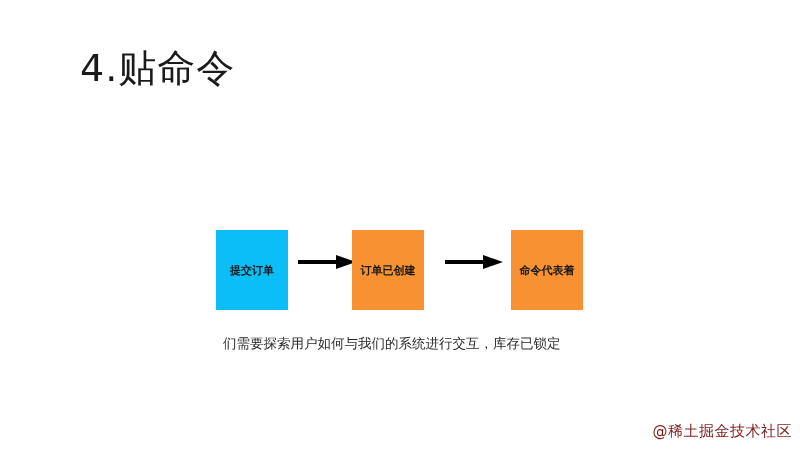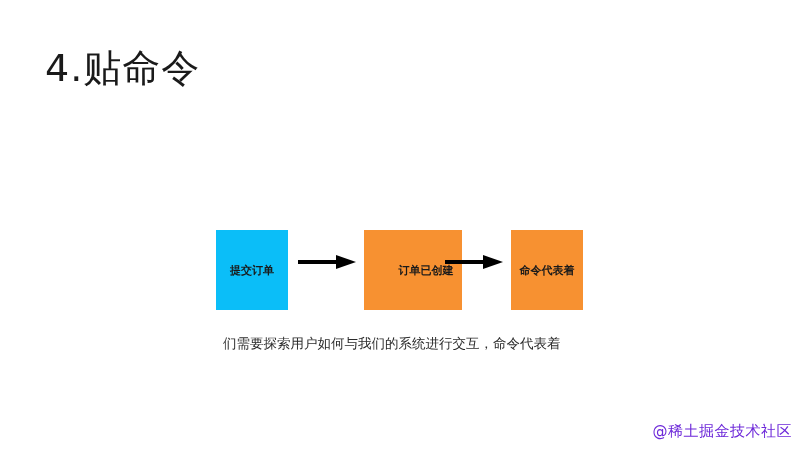--- a/index.html
+++ b/index.html
@@ -9,21 +9,21 @@
       height: 450px;
       background: #ffffff;
       overflow: hidden;
     }
     body {
       position: relative;
       font-family: "DejaVu Sans", "Liberation Sans", sans-serif;
     }
     .slide-title {
       position: absolute;
-      left: 45px;
+      left: 80px;
       top: 42px;
       font-size: 38px;
       line-height: 52px;
       color: #1a1a1a;
       font-weight: normal;
       letter-spacing: 1px;
     }
     .box {
       position: absolute;
       top: 230px;
@@ -51,48 +51,48 @@
       width: 400px;
       font-size: 13.5px;
       line-height: 17px;
       color: #2a2a2a;
     }
     .watermark {
       position: absolute;
       right: 8px;
       top: 422px;
       font-size: 15px;
-      color: #6d28d9;
+      color: #7f1d1d;
       letter-spacing: 0.5px;
     }
   </style>
 </head>
 <body>
 
 <div class="slide-title">4.贴命令</div>
 
 <div class="box blue" style="left:216px;">
   <span>提交订单</span>
 </div>
 
 <svg class="arrow" style="left:298px;" viewBox="0 0 58 14">
   <rect x="0" y="5" width="40" height="4" fill="#000"></rect>
   <polygon points="38,0 58,7 38,14" fill="#000"></polygon>
 </svg>
 
-<div class="box orange" style="left:364px;padding-left:26px;">
+<div class="box orange" style="left:352px;">
   <span>订单已创建</span>
 </div>
 
 <svg class="arrow" style="left:445px;" viewBox="0 0 58 14">
   <rect x="0" y="5" width="40" height="4" fill="#000"></rect>
   <polygon points="38,0 58,7 38,14" fill="#000"></polygon>
 </svg>
 
 <div class="box orange" style="left:511px;">
   <span>命令代表着</span>
 </div>
 
 <div class="caption">
-  <div>们需要探索用户如何与我们的系统进行交互，命令代表着</div>
+  <div>们需要探索用户如何与我们的系统进行交互，库存已锁定</div>
 </div>
 
 <div class="watermark">@稀土掘金技术社区</div>
 
 </body></html>

